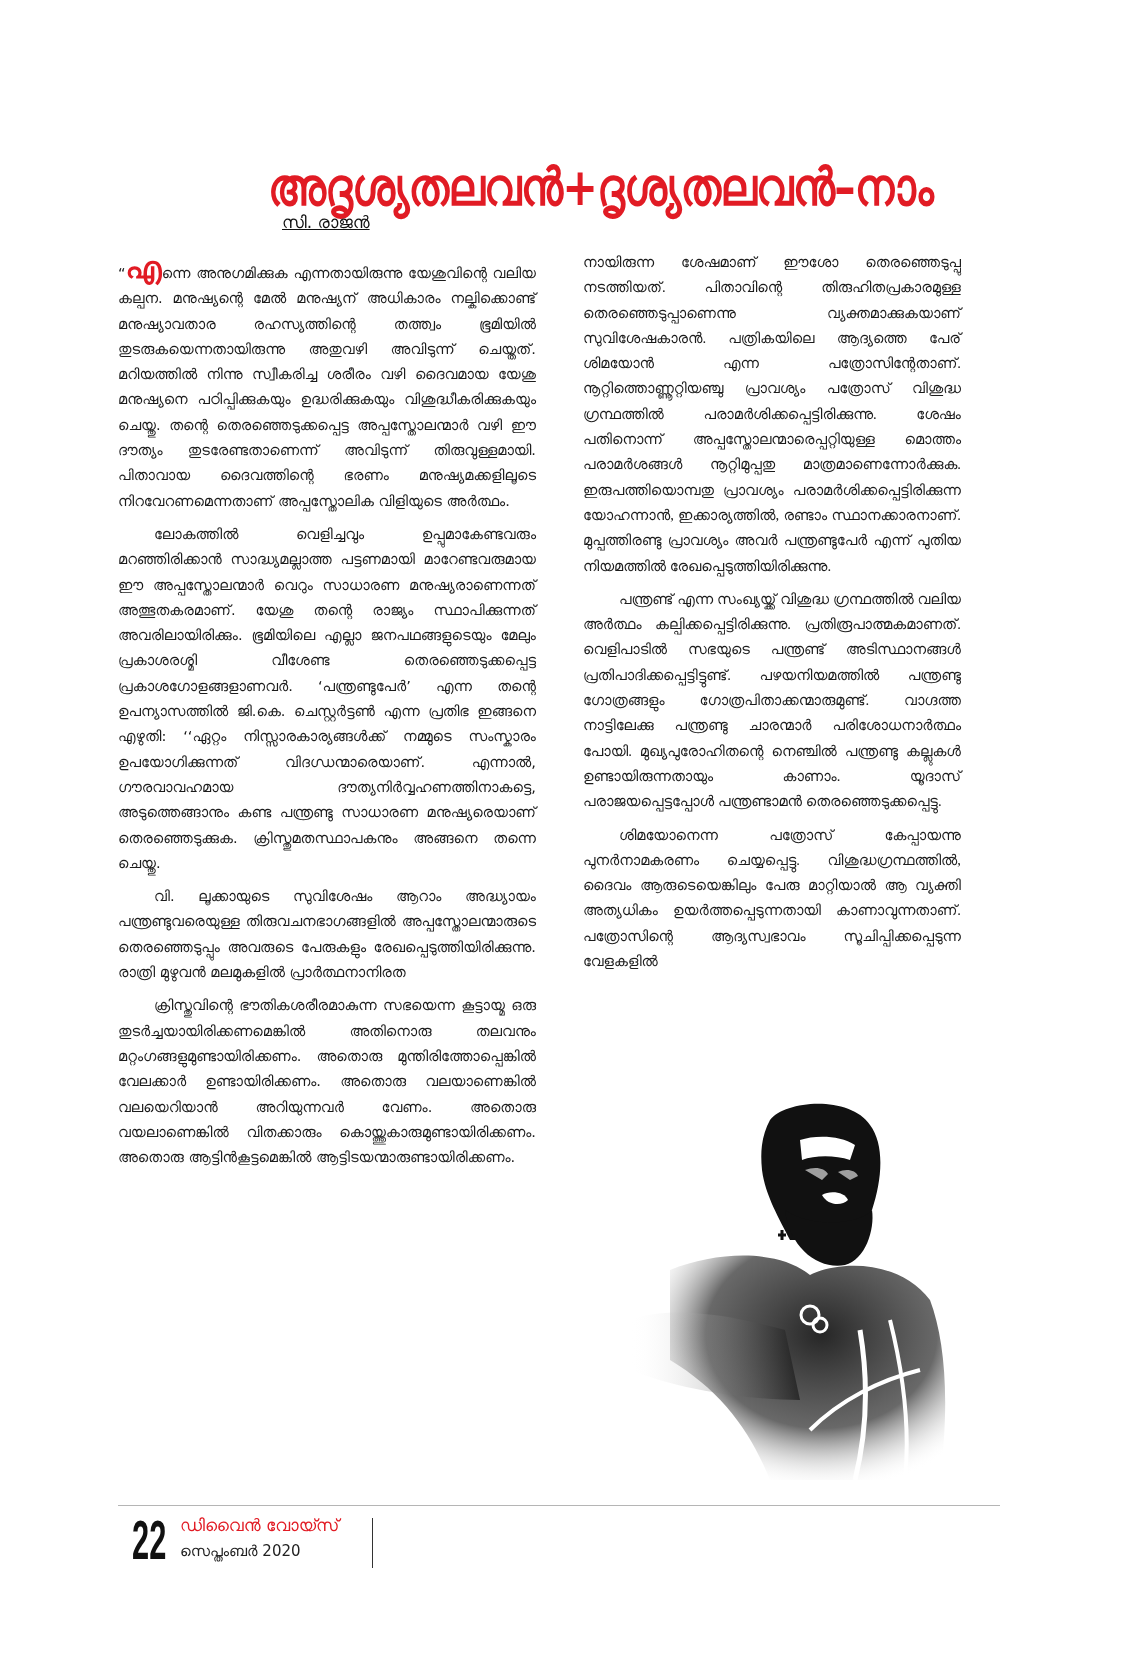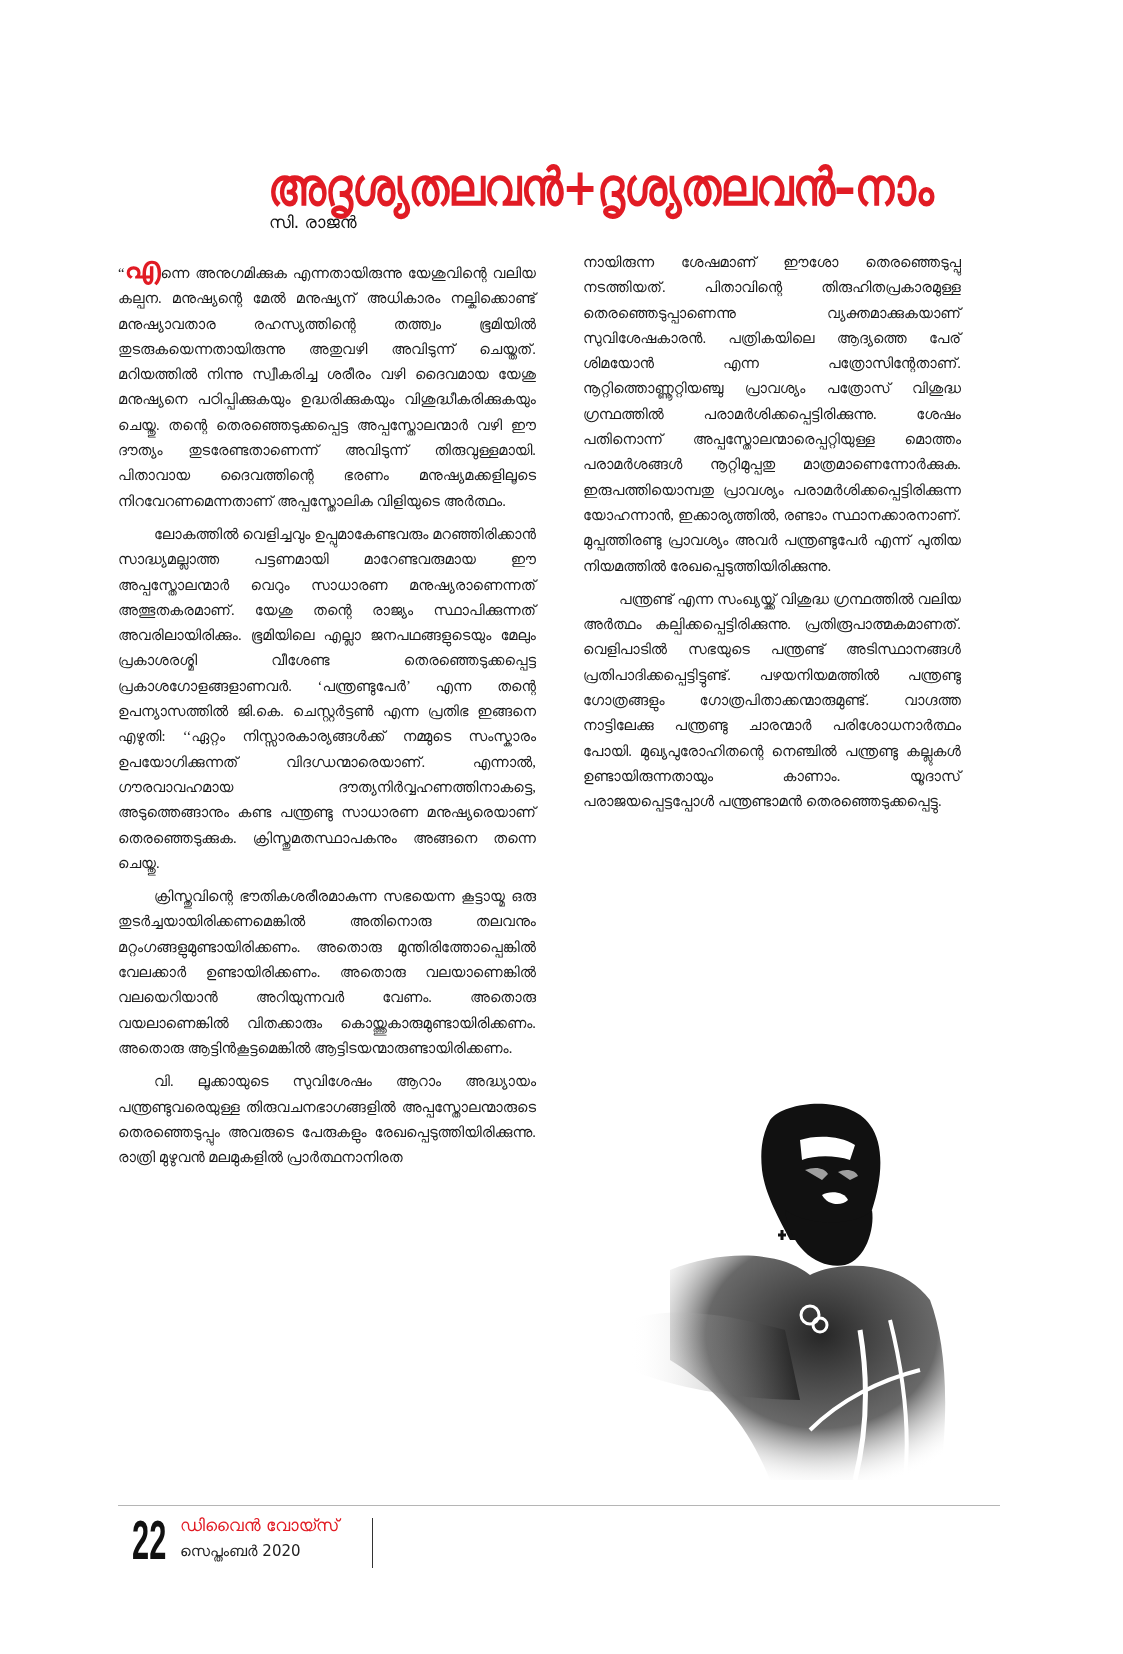--- a/index.html
+++ b/index.html
@@ -2,53 +2,54 @@
 <html><head>
 <meta charset="utf-8">
 <style>
   html, body { margin: 0; padding: 0; background: #ffffff; }
   body { width: 1123px; height: 1654px; position: relative; overflow: hidden;
          font-family: "DejaVu Sans", sans-serif; color: #1a1a1a; }
   .title { position: absolute; left: 268px; top: 112px; width: 720px;
            font-family: "DejaVu Sans", sans-serif; font-size: 52px; line-height: 80px;
            color: #e11b24; letter-spacing: -1px; transform: scaleX(0.82); transform-origin: left top;
            white-space: nowrap; }
-  .byline { position: absolute; left: 269px; top: 212px; font-size: 17px; color: #111; }
+  .byline { position: absolute; left: 282px; top: 212px; font-size: 17px; color: #111; text-decoration: underline; }
   .col { position: absolute; top: 250px; font-size: 14.6px; line-height: 25.3px;
          text-align: justify; color: #1c1c1c; }
   .col p { margin: 0 0 8px 0; text-indent: 36px; }
   .col p.cont { text-indent: 0; }
-  .col-left { left: 118px; width: 418px; top: 258px; font-family: Liberation Serif, serif; }
+  .col-left { left: 118px; width: 418px; top: 258px; }
   .col-right { left: 583px; width: 378px; font-family: Liberation Serif, serif; }
   .dropcap { color: #e11b24; font-weight: bold; font-size: 30px; line-height: 20px; }
   .statue { position: absolute; left: 610px; top: 1100px; width: 380px; height: 380px; }
   .footer-rule { position: absolute; left: 118px; top: 1505px; width: 882px; height: 1px; background: #b5b5b5; }
   .page-num { position: absolute; left: 132px; top: 1510px; font-family: "Liberation Sans", sans-serif;
               font-size: 56px; font-weight: bold; transform: scaleX(0.55); transform-origin: left top;
               color: #111; line-height: 60px; }
   .mag-name { position: absolute; left: 180px; top: 1515px; font-size: 17px; font-weight: normal; color: #e11b24; }
   .mag-date { position: absolute; left: 180px; top: 1542px; font-size: 15px; color: #222; }
   .footer-bar { position: absolute; left: 372px; top: 1518px; width: 1px; height: 50px; background: #333; }
 </style>
 </head>
 <body>
 
 <h1 class="title">അദൃശ്യതലവൻ+ദൃശ്യതലവൻ–നാം</h1>
 <div class="byline">സി. രാജൻ</div>
 
 <div class="col col-left">
   <p class="cont"><span>“</span><span class="dropcap">എ</span><span>ന്നെ അനുഗമിക്കുക എന്നതായിരുന്നു യേശുവിന്റെ വലിയ കല്പന. മനുഷ്യന്റെ മേൽ മനുഷ്യന് അധികാരം നല്കിക്കൊണ്ട് മനുഷ്യാവതാര രഹസ്യത്തിന്റെ തത്ത്വം ഭൂമിയിൽ തുടരുകയെന്നതായിരുന്നു അതുവഴി അവിടുന്ന് ചെയ്തത്. മറിയത്തിൽ നിന്നു സ്വീകരിച്ച ശരീരം വഴി ദൈവമായ യേശു മനുഷ്യനെ പഠിപ്പിക്കുകയും ഉദ്ധരിക്കുകയും വിശുദ്ധീകരിക്കുകയും ചെയ്തു. തന്റെ തെരഞ്ഞെടുക്കപ്പെട്ട അപ്പസ്തോലന്മാർ വഴി ഈ ദൗത്യം തുടരേണ്ടതാണെന്ന് അവിടുന്ന് തിരുവുള്ളമായി. പിതാവായ ദൈവത്തിന്റെ ഭരണം മനുഷ്യമക്കളിലൂടെ നിറവേറണമെന്നതാണ് അപ്പസ്തോലിക വിളിയുടെ അർത്ഥം.</span></p>
   <p>ലോകത്തിൽ വെളിച്ചവും ഉപ്പുമാകേണ്ടവരും മറഞ്ഞിരിക്കാൻ സാദ്ധ്യമല്ലാത്ത പട്ടണമായി മാറേണ്ടവരുമായ ഈ അപ്പസ്തോലന്മാർ വെറും സാധാരണ മനുഷ്യരാണെന്നത് അത്ഭുതകരമാണ്. യേശു തന്റെ രാജ്യം സ്ഥാപിക്കുന്നത് അവരിലായിരിക്കും. ഭൂമിയിലെ എല്ലാ ജനപഥങ്ങളുടെയും മേലും പ്രകാശരശ്മി വീശേണ്ട തെരഞ്ഞെടുക്കപ്പെട്ട പ്രകാശഗോളങ്ങളാണവർ. ‘പന്ത്രണ്ടുപേർ’ എന്ന തന്റെ ഉപന്യാസത്തിൽ ജി.കെ. ചെസ്റ്റർട്ടൺ എന്ന പ്രതിഭ ഇങ്ങനെ എഴുതി: ‘‘ഏറ്റം നിസ്സാരകാര്യങ്ങൾക്ക് നമ്മുടെ സംസ്കാരം ഉപയോഗിക്കുന്നത് വിദഗ്ധന്മാരെയാണ്. എന്നാൽ, ഗൗരവാവഹമായ ദൗത്യനിർവ്വഹണത്തിനാകട്ടെ, അടുത്തെങ്ങാനും കണ്ട പന്ത്രണ്ടു സാധാരണ മനുഷ്യരെയാണ് തെരഞ്ഞെടുക്കുക. ക്രിസ്തുമതസ്ഥാപകനും അങ്ങനെ തന്നെ ചെയ്തു.</p>
+  <p>വി. ലൂക്കായുടെ സുവിശേഷം ആറാം അദ്ധ്യായം പന്ത്രണ്ടുവരെയുള്ള തിരുവചനഭാഗങ്ങളിൽ അപ്പസ്തോലന്മാരുടെ തെരഞ്ഞെടുപ്പും അവരുടെ പേരുകളും രേഖപ്പെടുത്തിയിരിക്കുന്നു. രാത്രി മുഴുവൻ മലമുകളിൽ പ്രാർത്ഥനാനിരത</p>
   <p>ക്രിസ്തുവിന്റെ ഭൗതികശരീരമാകുന്ന സഭയെന്ന കൂട്ടായ്മ ഒരു തുടർച്ചയായിരിക്കണമെങ്കിൽ അതിനൊരു തലവനും മറ്റംഗങ്ങളുമുണ്ടായിരിക്കണം. അതൊരു മുന്തിരിത്തോപ്പെങ്കിൽ വേലക്കാർ ഉണ്ടായിരിക്കണം. അതൊരു വലയാണെങ്കിൽ വലയെറിയാൻ അറിയുന്നവർ വേണം. അതൊരു വയലാണെങ്കിൽ വിതക്കാരും കൊയ്ത്തുകാരുമുണ്ടായിരിക്കണം. അതൊരു ആട്ടിൻകൂട്ടമെങ്കിൽ ആട്ടിടയന്മാരുണ്ടായിരിക്കണം.</p>
-  <p>വി. ലൂക്കായുടെ സുവിശേഷം ആറാം അദ്ധ്യായം പന്ത്രണ്ടുവരെയുള്ള തിരുവചനഭാഗങ്ങളിൽ അപ്പസ്തോലന്മാരുടെ തെരഞ്ഞെടുപ്പും അവരുടെ പേരുകളും രേഖപ്പെടുത്തിയിരിക്കുന്നു. രാത്രി മുഴുവൻ മലമുകളിൽ പ്രാർത്ഥനാനിരത</p>
 </div>
 
 <div class="col col-right">
   <p class="cont">നായിരുന്ന ശേഷമാണ് ഈശോ തെരഞ്ഞെടുപ്പു നടത്തിയത്. പിതാവിന്റെ തിരുഹിതപ്രകാരമുള്ള തെരഞ്ഞെടുപ്പാണെന്നു വ്യക്തമാക്കുകയാണ് സുവിശേഷകാരൻ. പത്രികയിലെ ആദ്യത്തെ പേര് ശിമയോൻ എന്ന പത്രോസിന്റേതാണ്. നൂറ്റിത്തൊണ്ണൂറ്റിയഞ്ചു പ്രാവശ്യം പത്രോസ് വിശുദ്ധ ഗ്രന്ഥത്തിൽ പരാമർശിക്കപ്പെട്ടിരിക്കുന്നു. ശേഷം പതിനൊന്ന് അപ്പസ്തോലന്മാരെപ്പറ്റിയുള്ള മൊത്തം പരാമർശങ്ങൾ നൂറ്റിമുപ്പതു മാത്രമാണെന്നോർക്കുക. ഇരുപത്തിയൊമ്പതു പ്രാവശ്യം പരാമർശിക്കപ്പെട്ടിരിക്കുന്ന യോഹന്നാൻ, ഇക്കാര്യത്തിൽ, രണ്ടാം സ്ഥാനക്കാരനാണ്. മുപ്പത്തിരണ്ടു പ്രാവശ്യം അവർ പന്ത്രണ്ടുപേർ എന്ന് പുതിയ നിയമത്തിൽ രേഖപ്പെടുത്തിയിരിക്കുന്നു.</p>
   <p>പന്ത്രണ്ട് എന്ന സംഖ്യയ്ക്ക് വിശുദ്ധ ഗ്രന്ഥത്തിൽ വലിയ അർത്ഥം കല്പിക്കപ്പെട്ടിരിക്കുന്നു. പ്രതിരൂപാത്മകമാണത്. വെളിപാടിൽ സഭയുടെ പന്ത്രണ്ട് അടിസ്ഥാനങ്ങൾ പ്രതിപാദിക്കപ്പെട്ടിട്ടുണ്ട്. പഴയനിയമത്തിൽ പന്ത്രണ്ടു ഗോത്രങ്ങളും ഗോത്രപിതാക്കന്മാരുമുണ്ട്. വാഗ്ദത്ത നാട്ടിലേക്കു പന്ത്രണ്ടു ചാരന്മാർ പരിശോധനാർത്ഥം പോയി. മുഖ്യപുരോഹിതന്റെ നെഞ്ചിൽ പന്ത്രണ്ടു കല്ലുകൾ ഉണ്ടായിരുന്നതായും കാണാം. യൂദാസ് പരാജയപ്പെട്ടപ്പോൾ പന്ത്രണ്ടാമൻ തെരഞ്ഞെടുക്കപ്പെട്ടു.</p>
+  <p>ശിമയോനെന്ന പത്രോസ് കേപ്പായന്നു പുനർനാമകരണം ചെയ്യപ്പെട്ടു. വിശുദ്ധഗ്രന്ഥത്തിൽ, ദൈവം ആരുടെയെങ്കിലും പേരു മാറ്റിയാൽ ആ വ്യക്തി അത്യധികം ഉയർത്തപ്പെടുന്നതായി കാണാവുന്നതാണ്. പത്രോസിന്റെ ആദ്യസ്വഭാവം സൂചിപ്പിക്കപ്പെടുന്ന വേളകളിൽ</p>
 </div>
 
 <svg class="statue" viewBox="0 0 380 380">
   <defs>
     <radialGradient id="fade" cx="0.55" cy="0.35" r="0.7">
       <stop offset="0" stop-color="#000" stop-opacity="1"></stop>
       <stop offset="0.6" stop-color="#222" stop-opacity="0.8"></stop>
       <stop offset="1" stop-color="#fff" stop-opacity="0"></stop>
     </radialGradient>
     <linearGradient id="armfade" x1="0" y1="0" x2="1" y2="0">

